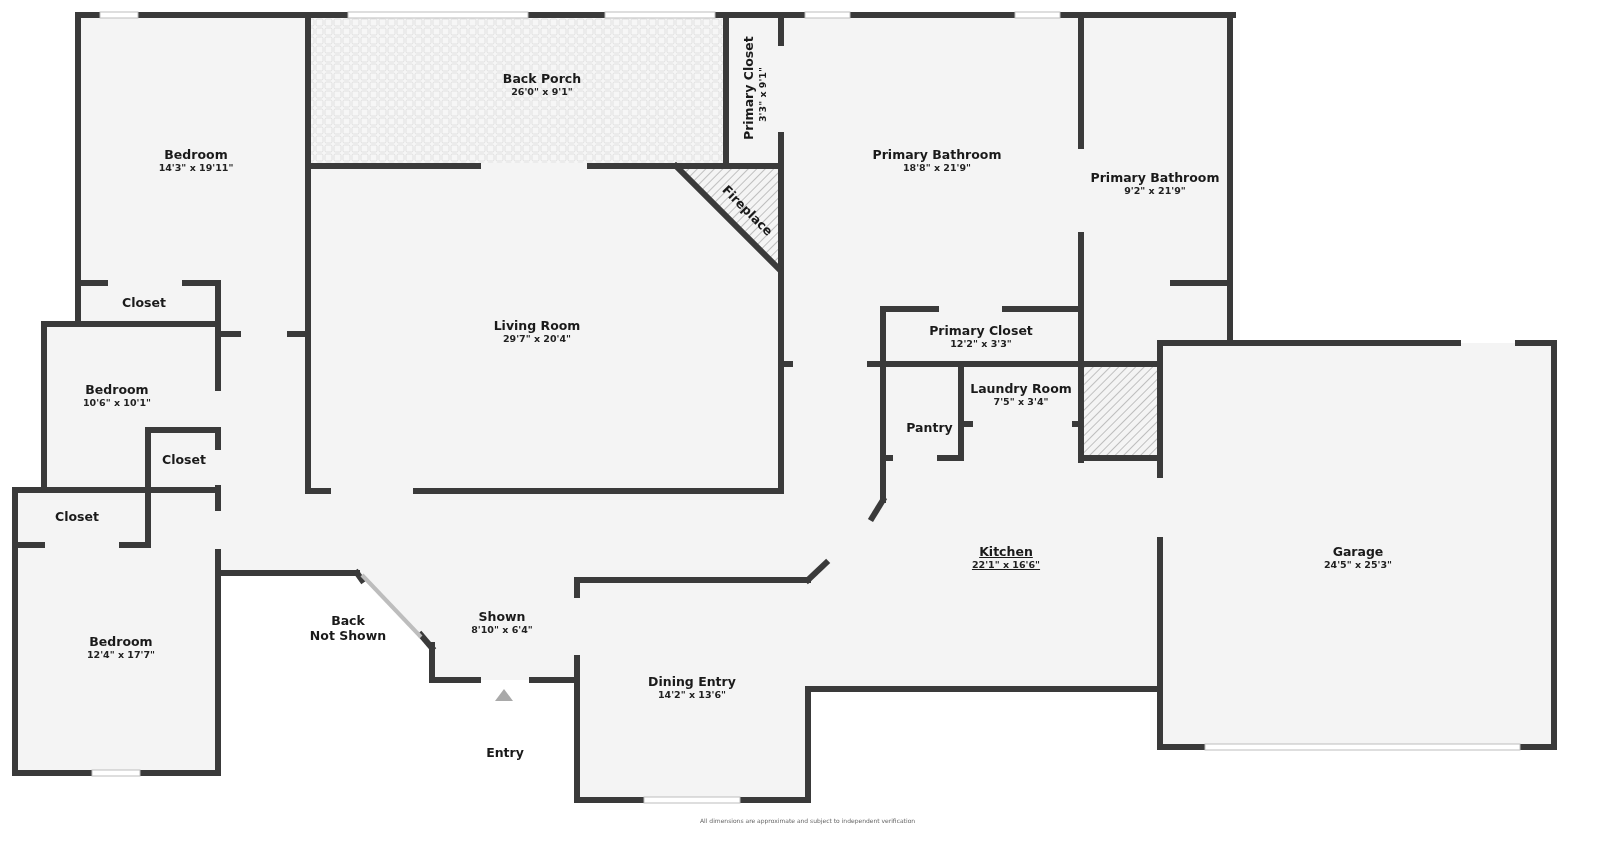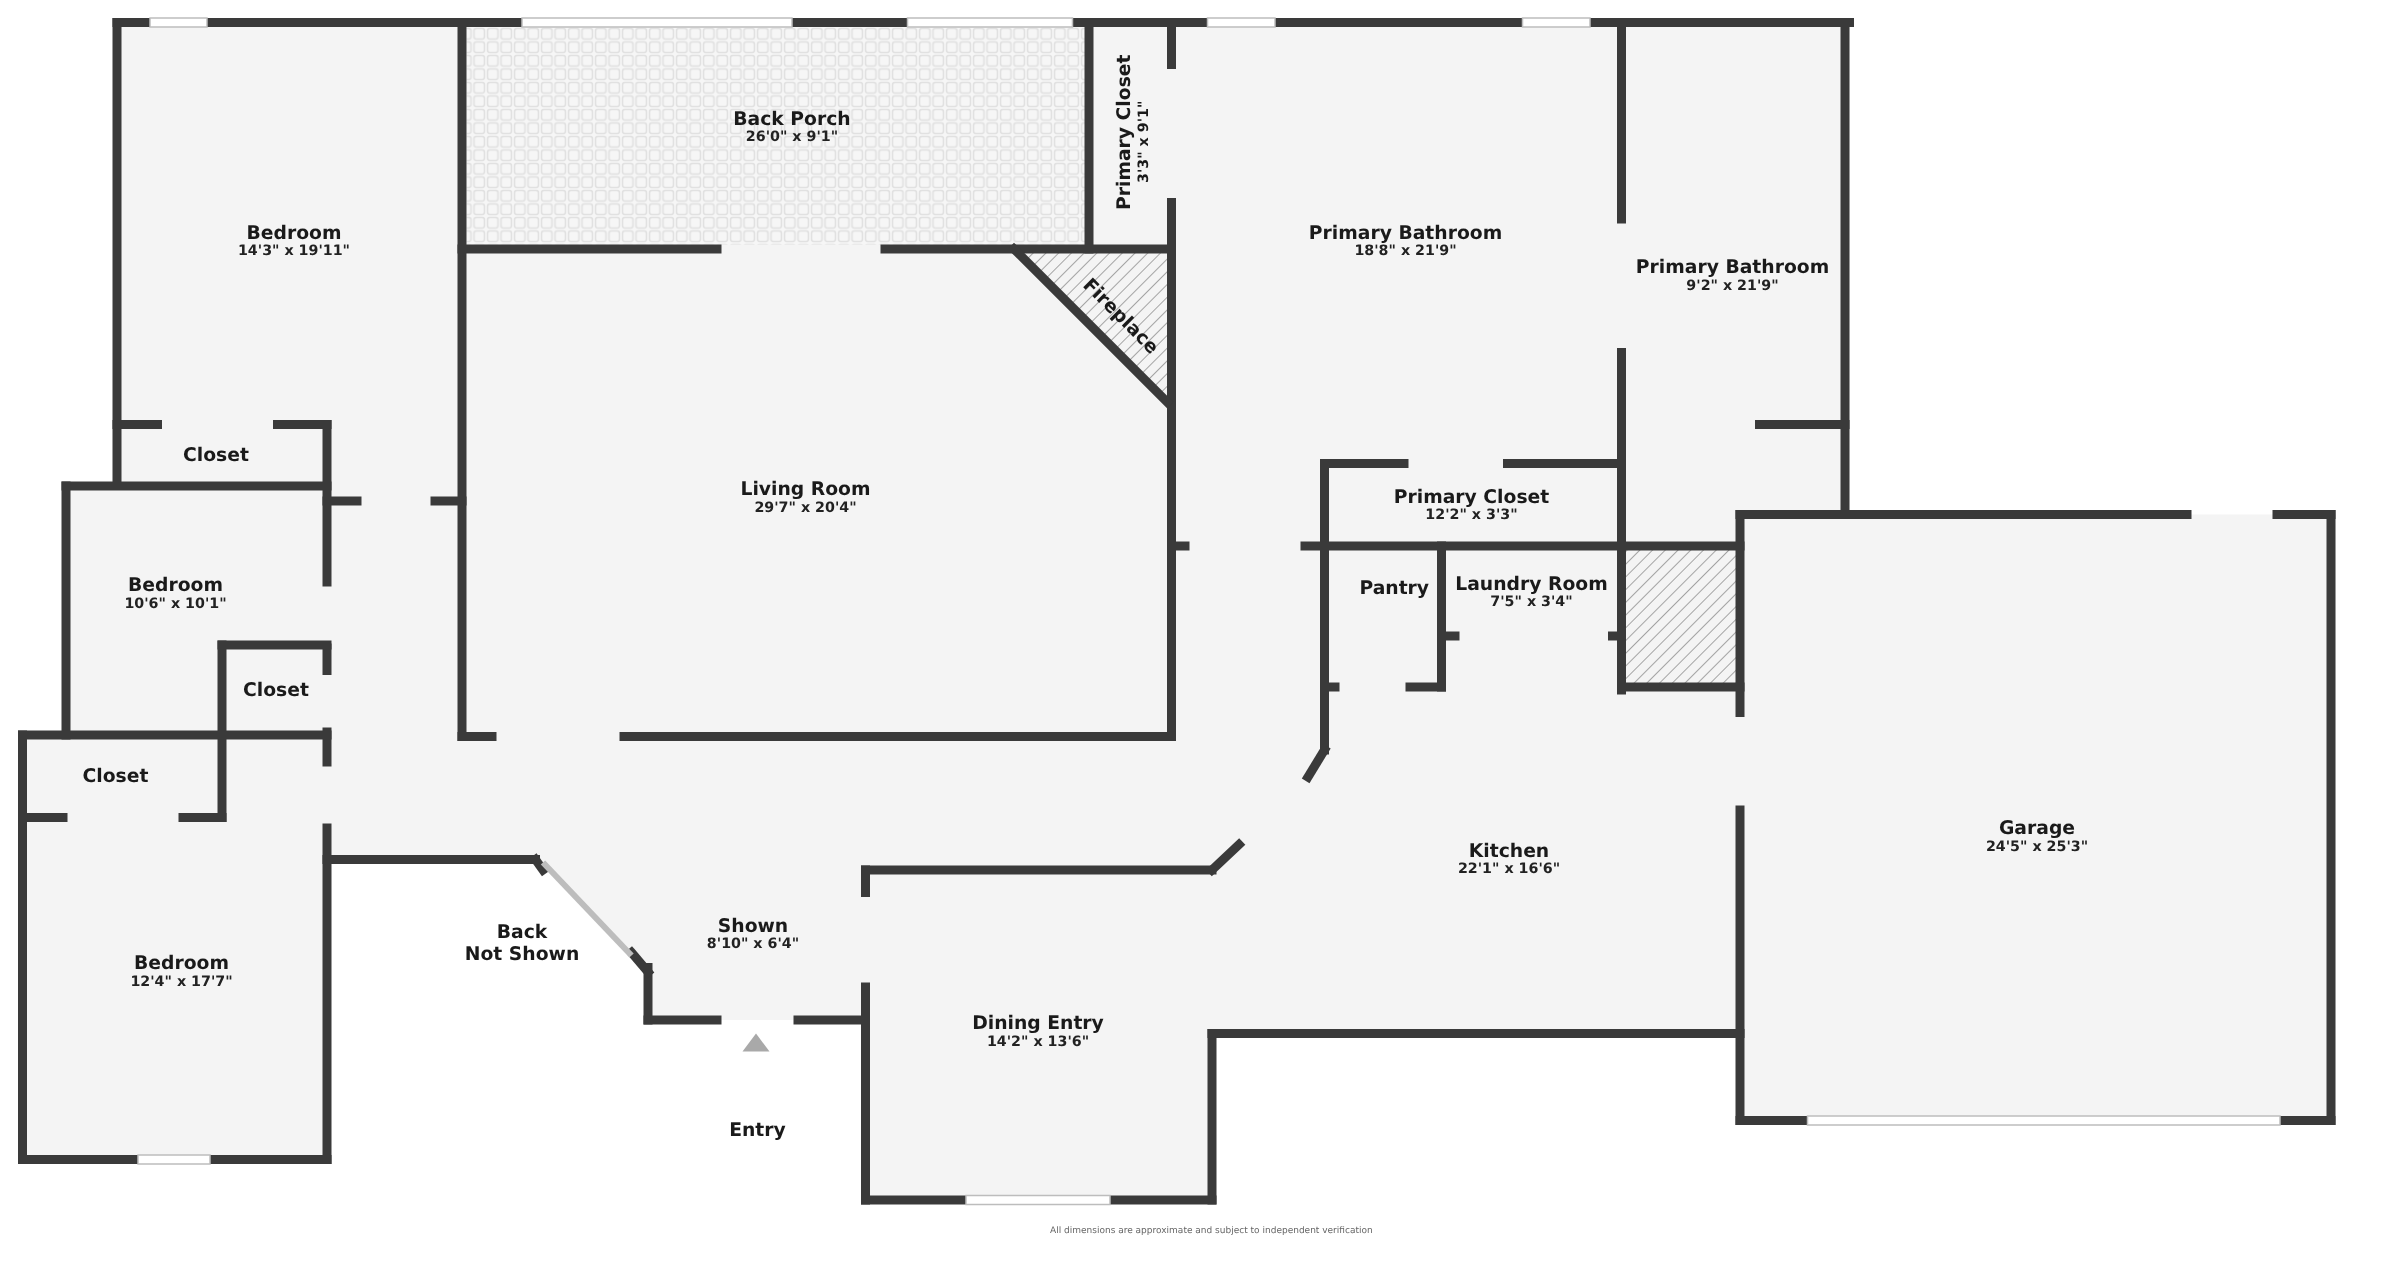--- a/index.html
+++ b/index.html
@@ -145,21 +145,21 @@
     <rect class="window" x="644" y="797" width="96" height="6"></rect>
     <rect class="window" x="1205" y="744" width="315" height="6"></rect>
     <line x1="362" y1="575" x2="421" y2="637" stroke="#bdbdbd" stroke-width="4"></line>
   </g>
 </svg>
 
 <div class="label" style="left:196px; top:147px;">
   <span class="name">Bedroom</span>
   <span class="dim">14'3" x 19'11"</span>
 </div>
-<div class="label" style="left:528px; top:71px;">
+<div class="label" style="left:542px; top:71px;">
   <span class="name">Back Porch</span>
   <span class="dim">26'0" x 9'1"</span>
 </div>
 <div class="vlabel" style="left:738px; top:140px; transform: rotate(-90deg);">
   <span class="name">Primary Closet</span>
   <span class="dim" style="padding-left:18px;">3'3" x 9'1"</span>
 </div>
 <div class="label" style="left:937px; top:147px;">
   <span class="name">Primary Bathroom</span>
   <span class="dim">18'8" x 21'9"</span>
@@ -179,34 +179,34 @@
   <span class="dim">29'7" x 20'4"</span>
 </div>
 <div class="label" style="left:981px; top:323px;">
   <span class="name">Primary Closet</span>
   <span class="dim">12'2" x 3'3"</span>
 </div>
 <div class="label" style="left:117px; top:382px;">
   <span class="name">Bedroom</span>
   <span class="dim">10'6" x 10'1"</span>
 </div>
-<div class="label" style="left:917px; top:384px;padding-left:25px;">
+<div class="label" style="left:917px; top:420px;padding-left:25px;">
   <span class="name">Pantry</span>
 </div>
 <div class="label" style="left:1021px; top:381px;">
   <span class="name">Laundry Room</span>
   <span class="dim">7'5" x 3'4"</span>
 </div>
 <div class="label" style="left:184px; top:452px;">
   <span class="name">Closet</span>
 </div>
 <div class="label" style="left:77px; top:509px;">
   <span class="name">Closet</span>
 </div>
-<div class="label" style="left:1006px; top:559px;">
+<div class="label" style="left:1006px; top:544px;text-decoration:underline;">
   <span class="name">Kitchen</span>
   <span class="dim">22'1" x 16'6"</span>
 </div>
 <div class="label" style="left:1358px; top:544px;">
   <span class="name">Garage</span>
   <span class="dim">24'5" x 25'3"</span>
 </div>
 <div class="label" style="left:348px; top:613px;">
   <span class="name">Back</span>
   <span class="name">Not Shown</span>

